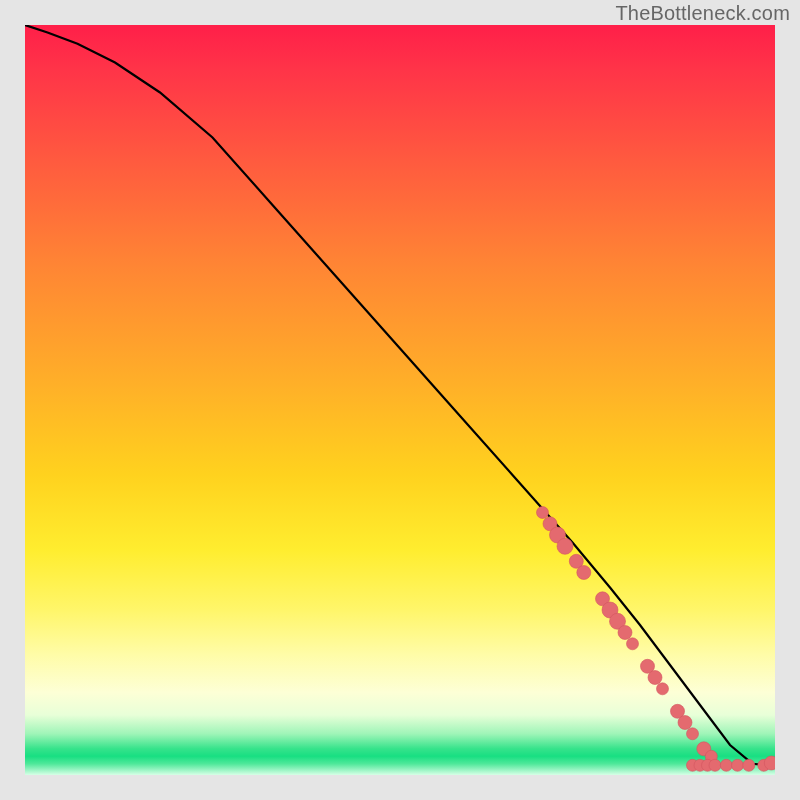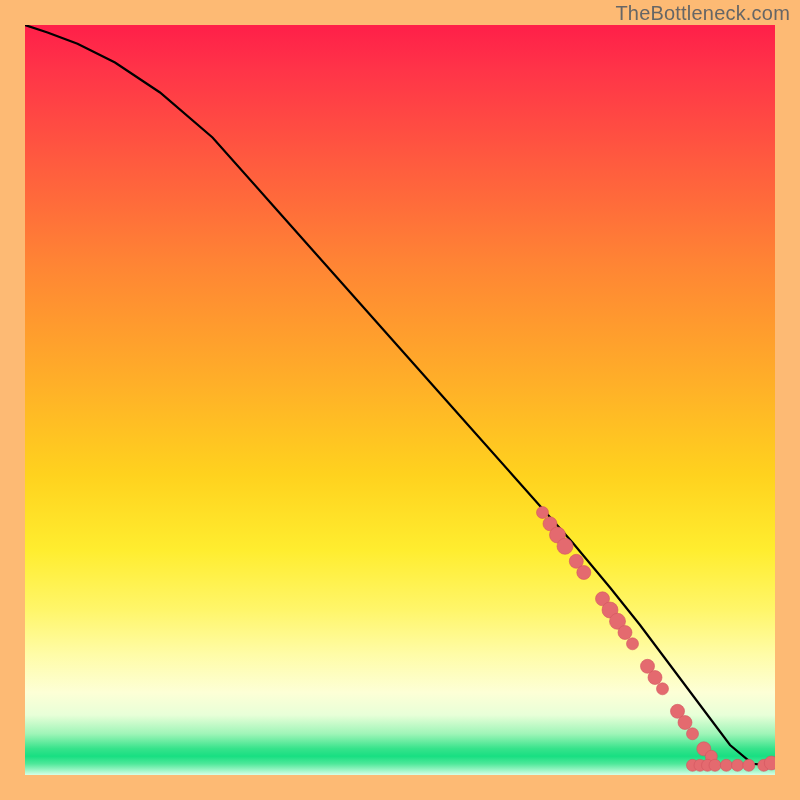--- a/index.html
+++ b/index.html
@@ -8,21 +8,21 @@
     width: 800px;
     height: 800px;
     background: #000;
     overflow: hidden;
     font-family: Arial, Helvetica, sans-serif;
   }
   .frame {
     position: relative;
     width: 800px;
     height: 800px;
-    background: #fdba74;
+    background: #e5e5e5;
   }
   .watermark {
     position: absolute;
     top: 2px;
     right: 10px;
     color: #666;
     font-size: 20px;
     font-weight: 500;
     letter-spacing: 0.2px;
     z-index: 5;

